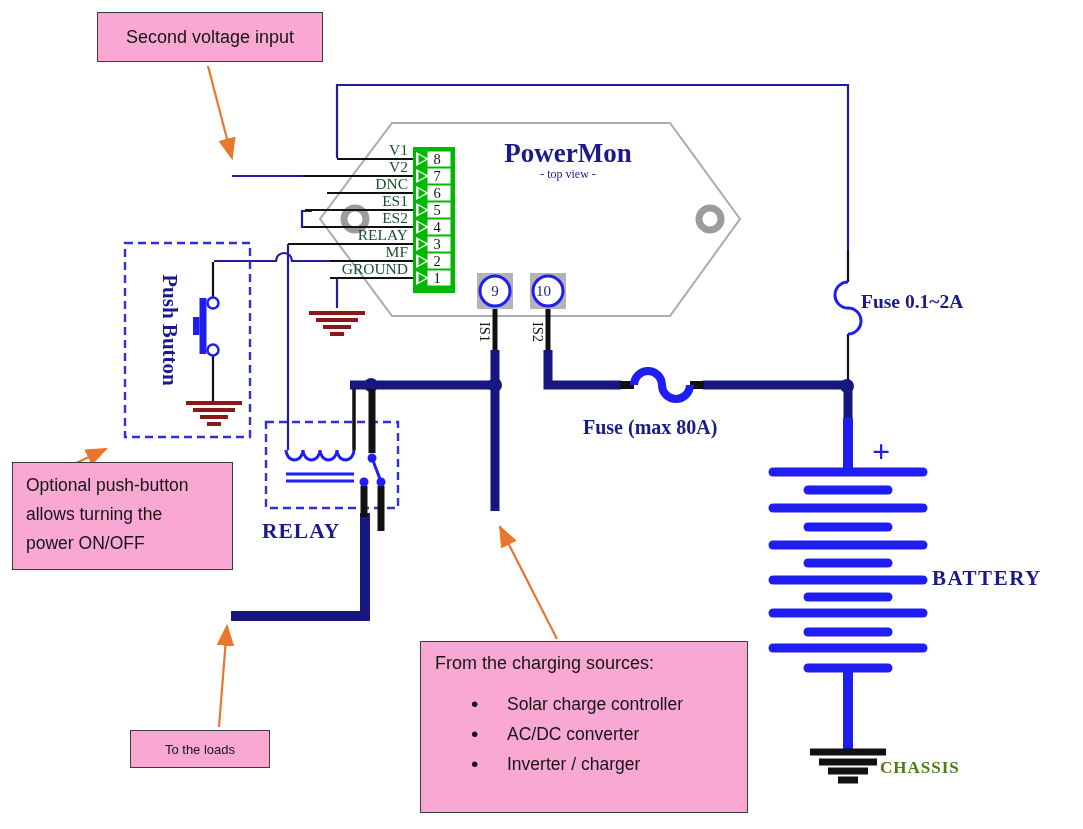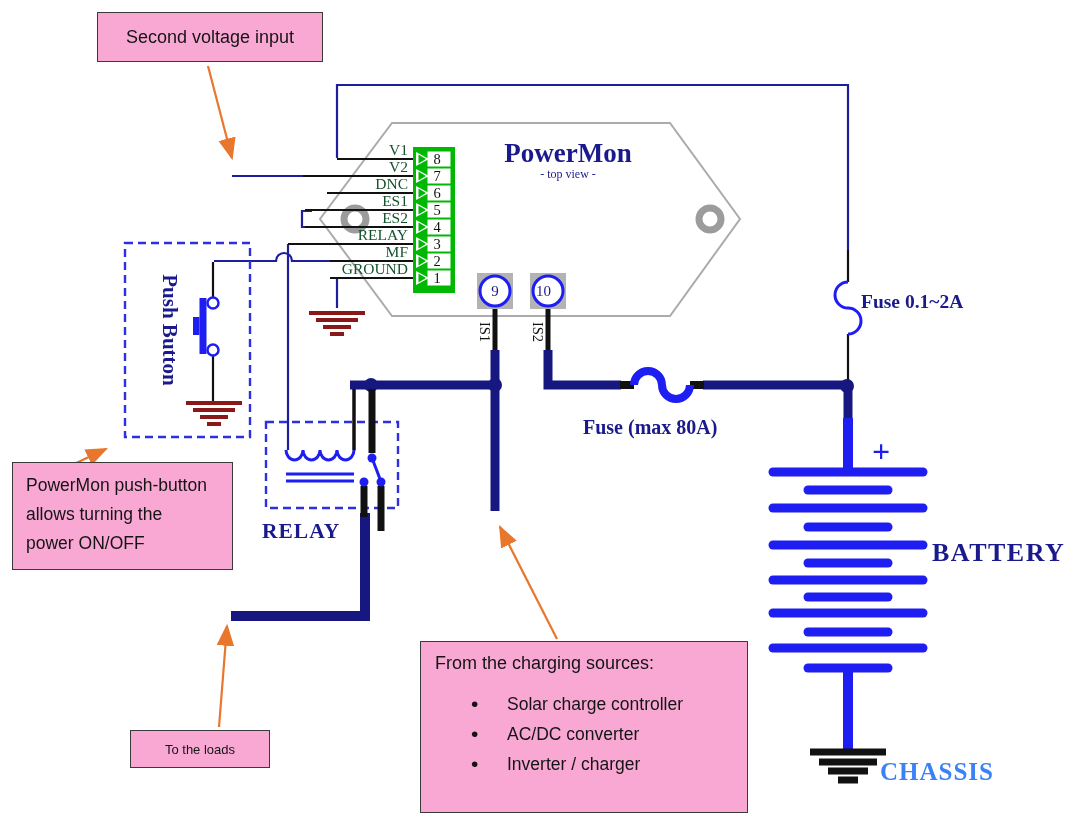--- a/index.html
+++ b/index.html
@@ -234,30 +234,30 @@
 
   <div class="abs navytxt" style="left:484px;top:283px;width:22px;text-align:center;font-size:15px;">9</div>
   <div class="abs navytxt" style="left:536px;top:283px;width:15px;text-align:center;font-size:15px;">10</div>
   <div class="abs rot90" style="left:484px;top:332px;font-family:'Liberation Serif',serif;font-size:14.5px;color:#121212;">IS1</div>
   <div class="abs rot90" style="left:537px;top:332px;font-family:'Liberation Serif',serif;font-size:14.5px;color:#121212;">IS2</div>
 
   <div class="abs rot90 boldnavy" style="left:169px;top:330px;font-size:21px;">Push Button</div>
   <div class="abs boldnavy" style="left:262px;top:519px;font-size:21.5px;letter-spacing:1px;">RELAY</div>
   <div class="abs boldnavy" style="left:861px;top:291px;font-size:19.5px;">Fuse 0.1~2A</div>
   <div class="abs boldnavy" style="left:583px;top:416px;font-size:20px;">Fuse (max 80A)</div>
-  <div class="abs boldnavy" style="left:932px;top:538px;font-size:26px;letter-spacing:1.5px;">BATTERY</div>
+  <div class="abs boldnavy" style="left:932px;top:566px;font-size:21px;letter-spacing:1.5px;">BATTERY</div>
   <div class="abs" style="left:872px;top:433px;font-size:32px;font-weight:bold;color:#1E1EF2;font-family:'Liberation Serif',serif;">+</div>
-  <div class="abs" style="left:880px;top:758px;font-size:25px;font-weight:bold;color:#3b82f6;font-family:'Liberation Serif',serif;letter-spacing:1px;text-align:right;">CHASSIS</div>
+  <div class="abs" style="left:880px;top:758px;font-size:17px;font-weight:bold;color:#4d7c0f;font-family:'Liberation Serif',serif;letter-spacing:1px;text-align:right;">CHASSIS</div>
 
   <div class="callout center-flex" style="left:97px;top:12px;width:226px;height:50px;font-size:18px;">
     <span>Second voltage input</span>
   </div>
 
   <div class="callout" style="left:12px;top:462px;width:221px;height:108px;padding:8px 0 0 13px;font-size:17.5px;line-height:29px;">
-    <div>PowerMon push-button</div>
+    <div>Optional push-button</div>
     <div>allows turning the</div>
     <div>power ON/OFF</div>
   </div>
 
   <div class="callout center-flex" style="left:130px;top:730px;width:140px;height:38px;font-size:13px;">
     <span>To the loads</span>
   </div>
 
   <div class="callout" style="left:420px;top:641px;width:328px;height:172px;">
     <div class="charging-title">From the charging sources:</div>

